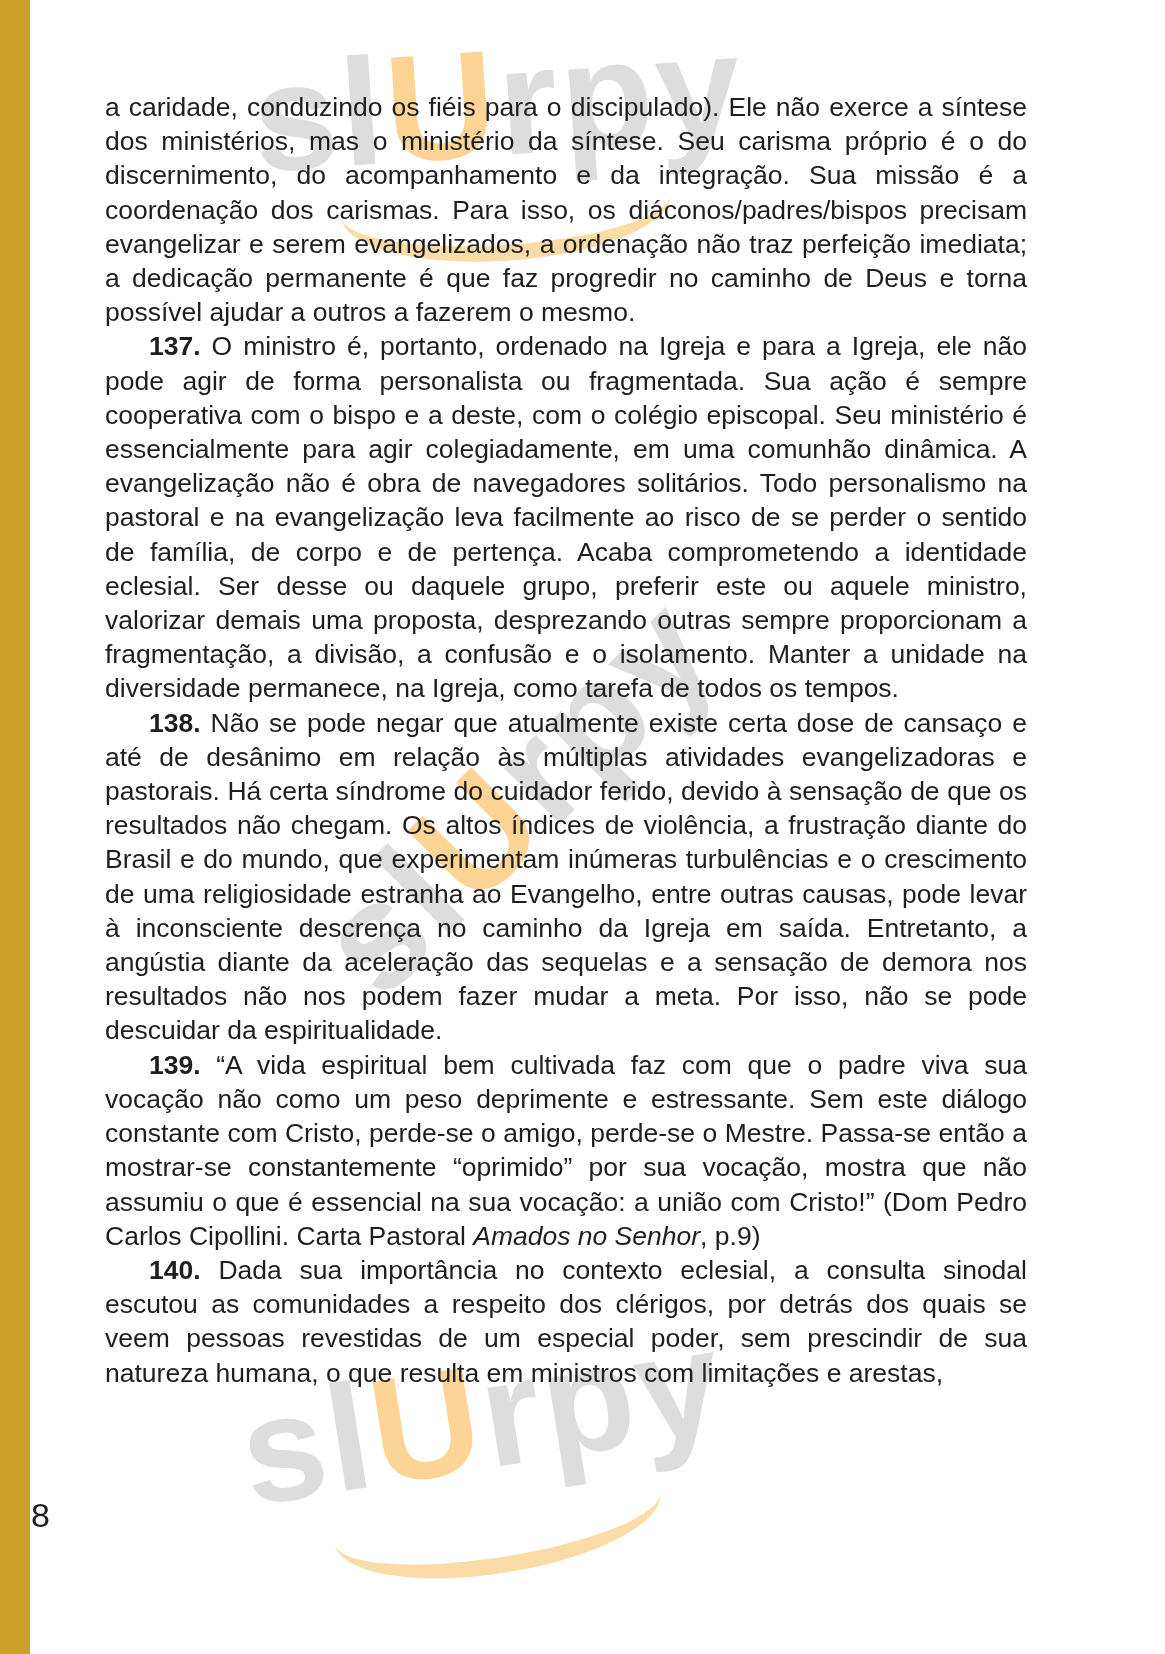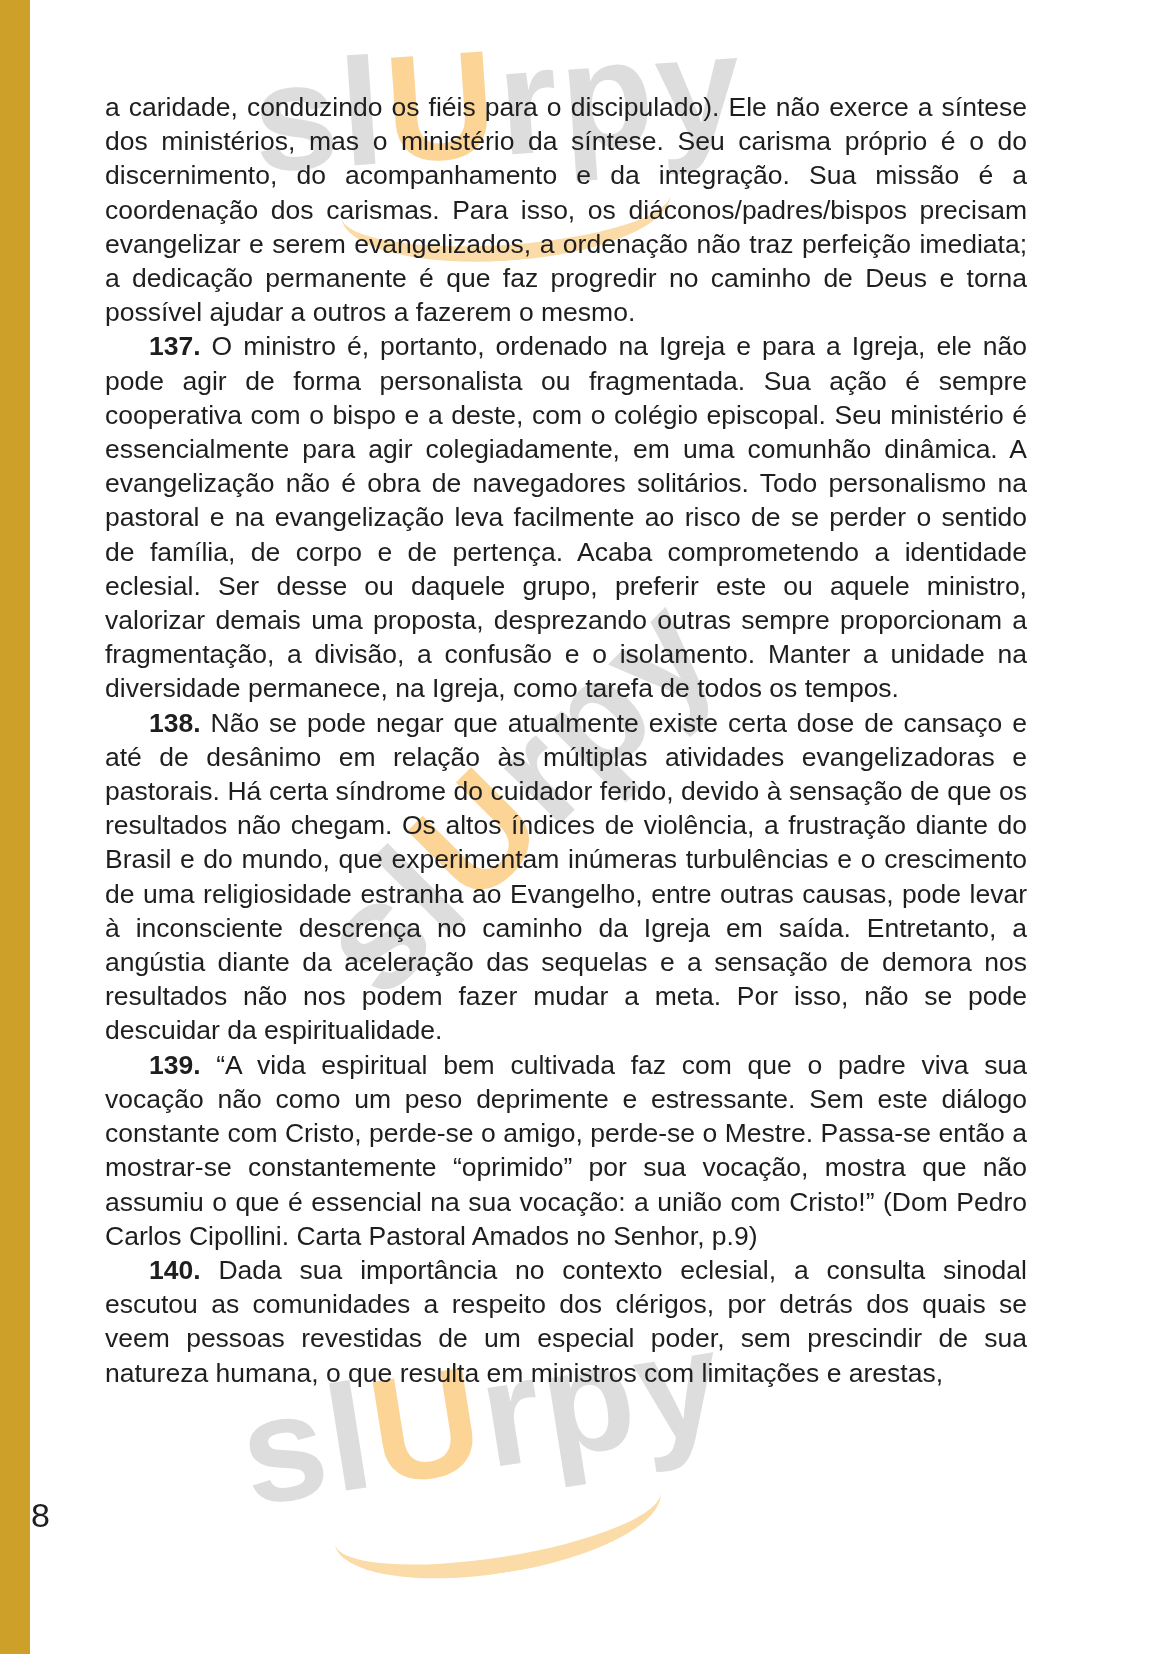--- a/index.html
+++ b/index.html
@@ -73,21 +73,21 @@
     width: 922px;
     color: #1e1e1e;
     font-size: 26.5px;
     line-height: 34.2px;
     text-align: justify;
     z-index: 1;
   }
   .para { margin: 0; }
   .para.indent { text-indent: 44px; }
   .para-num { font-weight: bold; }
-  .italic { }
+  .italic { font-style: italic; }
 
   .page-number {
     position: absolute;
     left: 12px;
     right: 0;
     top: 1496px;
     text-align: left;
     font-size: 34px;
     color: #1e1e1e;
     z-index: 1;

